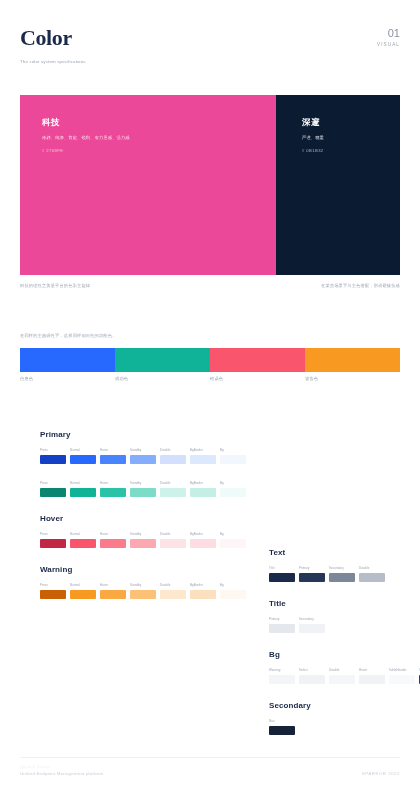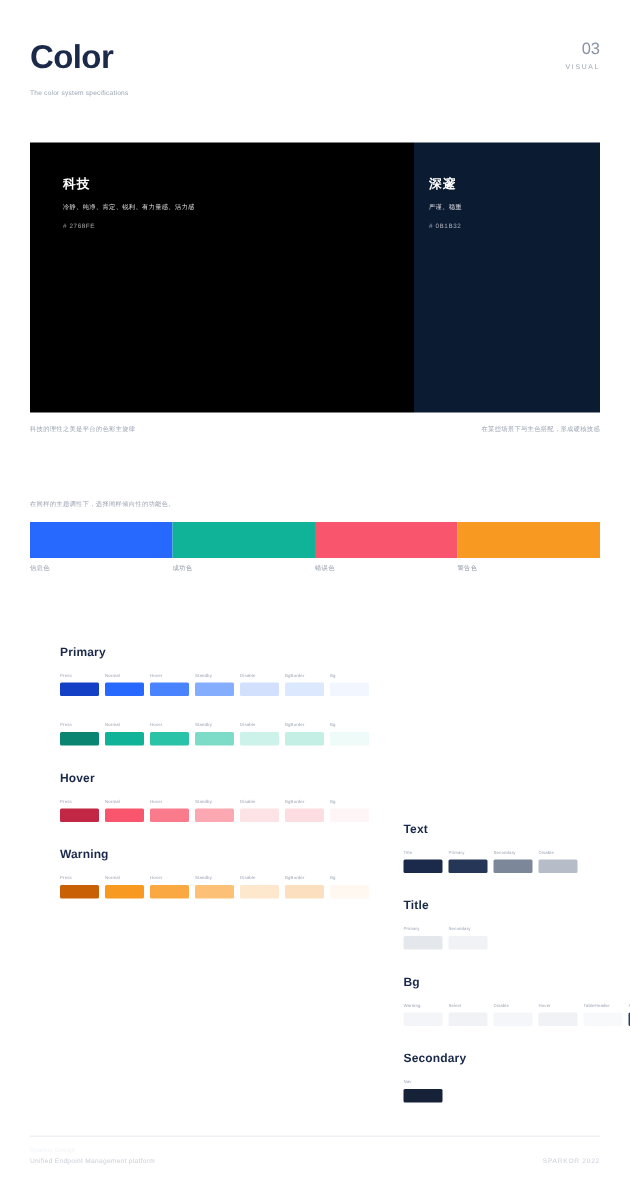--- a/index.html
+++ b/index.html
@@ -28,20 +28,21 @@
     justify-content: space-between;
     align-items: flex-start;
   }
   .title-block { display: flex; flex-direction: column; }
   .page-title {
     font-size: 22px;
     font-weight: 700;
     color: #1b2a4a;
     letter-spacing: -0.4px;
     line-height: 1.1;
+    font-family: Liberation Serif, serif;
   }
   .page-subtitle {
     margin-top: 9px;
     font-size: 4.4px;
     color: #9aa3b2;
     letter-spacing: 0.15px;
   }
   .sec-block { text-align: right; padding-top: 2px; }
   .sec-num {
     font-size: 11px;
@@ -62,21 +63,21 @@
     left: 20px; top: 95px;
     width: 380px; height: 180px;
     display: flex;
   }
   .banner-panel {
     position: relative;
     height: 100%;
     padding: 22px 0 0 22px;
   }
   .banner-primary { width: 256px; }
-  .banner-dark { width: 124px; padding-left: 10px; }
+  .banner-dark { width: 124px; padding-left: 26px; }
   .bn-title {
     font-size: 8.5px;
     font-weight: 700;
     color: #ffffff;
     letter-spacing: 0.6px;
   }
   .bn-desc {
     margin-top: 6px;
     font-size: 4.2px;
     color: rgba(255,255,255,0.88);
@@ -203,27 +204,27 @@
 <body>
 
 <div class="page">
 
   <div class="header">
     <div class="title-block">
       <div class="page-title">Color</div>
       <div class="page-subtitle">The color system specifications</div>
     </div>
     <div class="sec-block">
-      <div class="sec-num">03</div>
+      <div class="sec-num">01</div>
       <div class="sec-label">VISUAL</div>
     </div>
   </div>
 
   <div class="banner">
-    <div class="banner-panel banner-primary" style="background: #000000;">
+    <div class="banner-panel banner-primary" style="background: #ec4899;">
       <div class="bn-title">科技</div>
       <div class="bn-desc">冷静、纯净、肯定、锐利、有力量感、活力感</div>
       <div class="bn-hex"># 2768FE</div>
     </div>
     <div class="banner-panel banner-dark" style="background: rgb(11, 27, 50);">
       <div class="bn-title">深邃</div>
       <div class="bn-desc">严谨、稳重</div>
       <div class="bn-hex"># 0B1B32</div>
     </div>
   </div>

